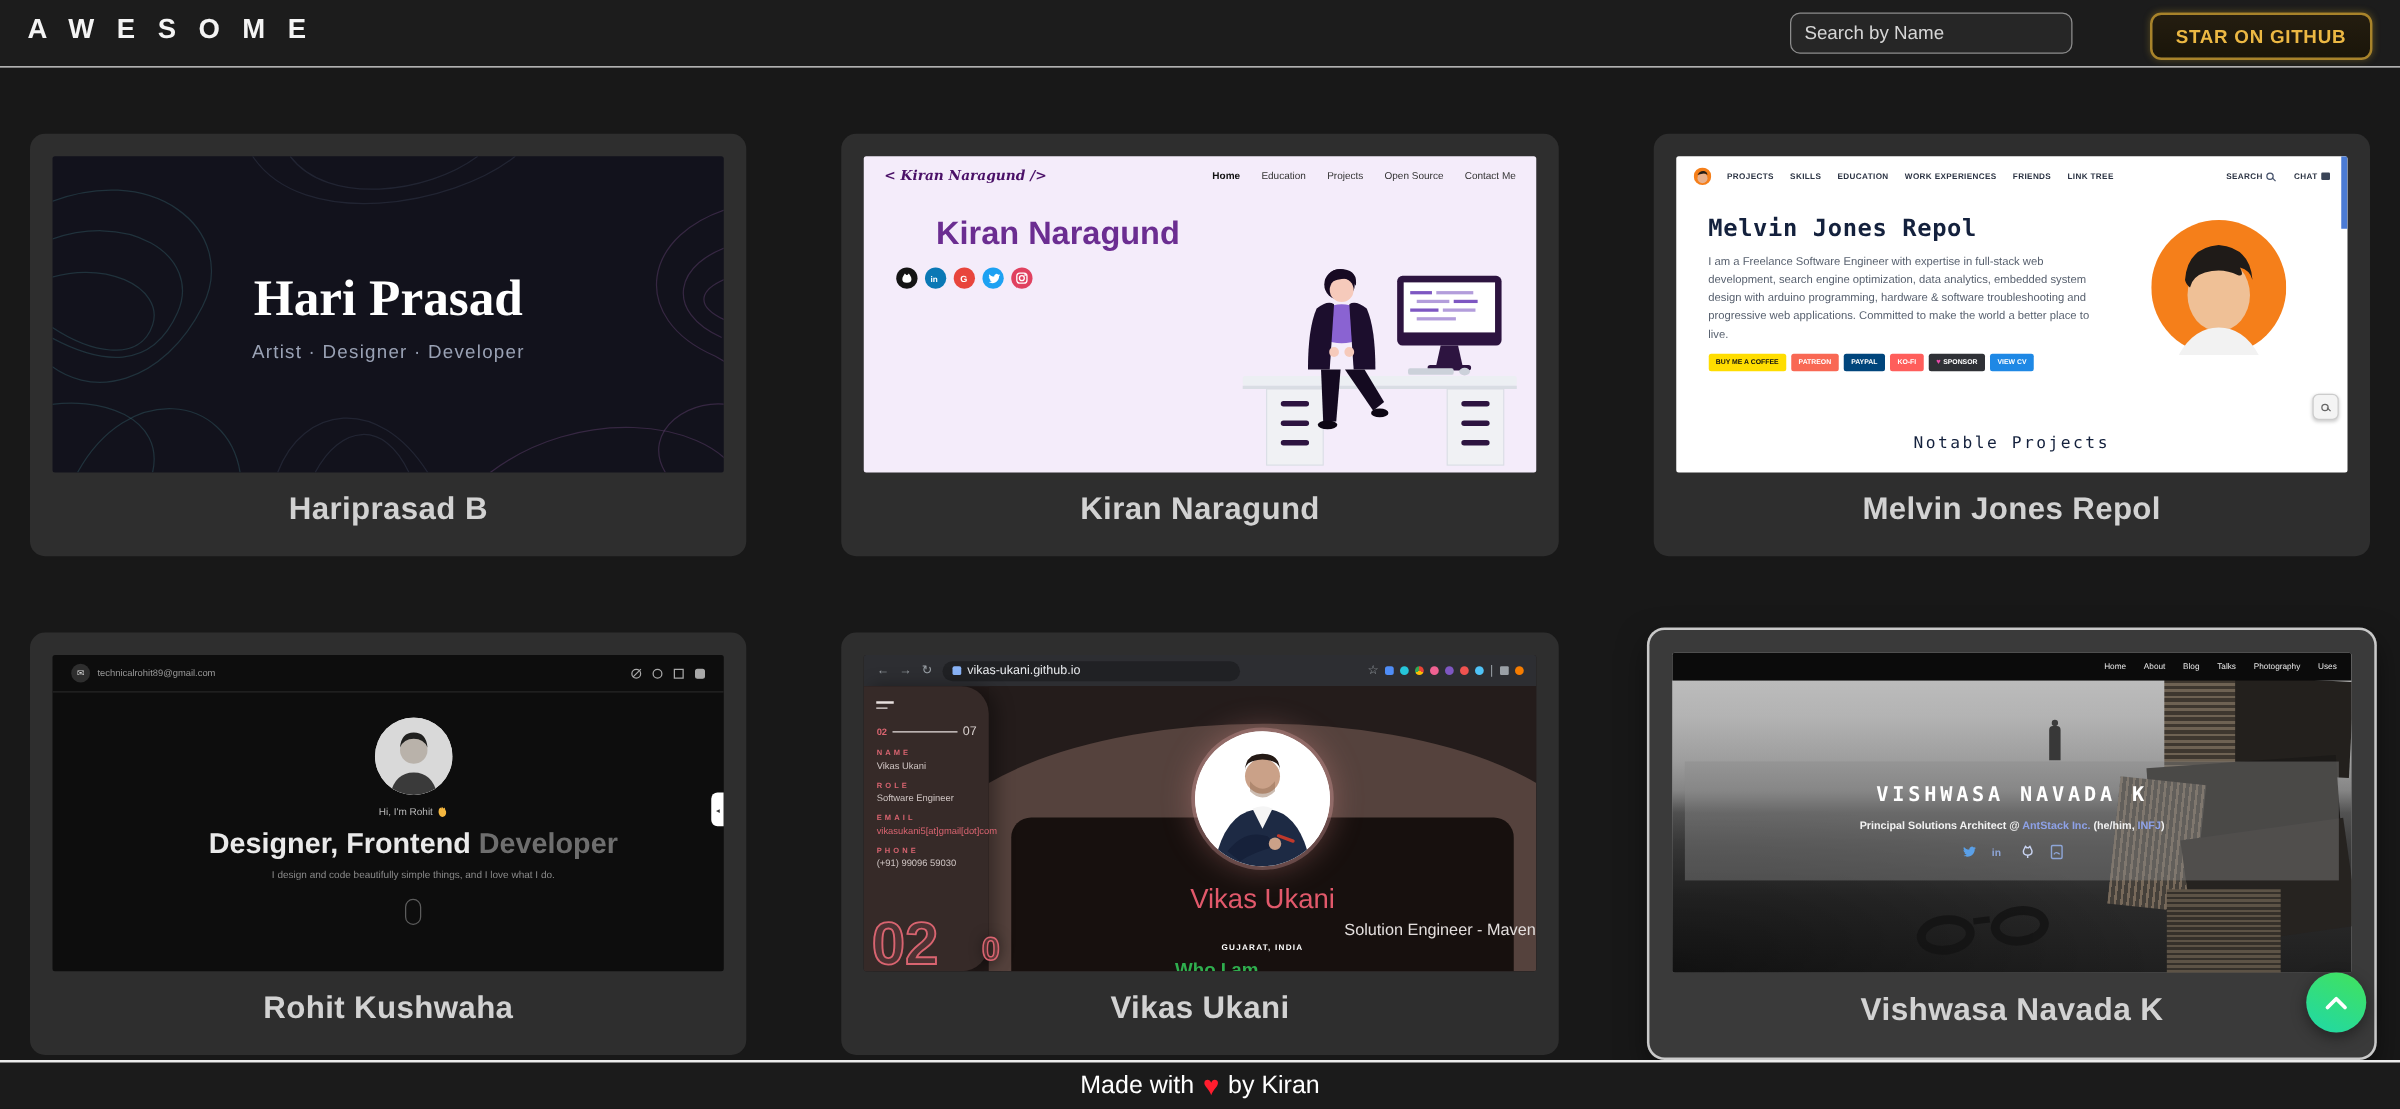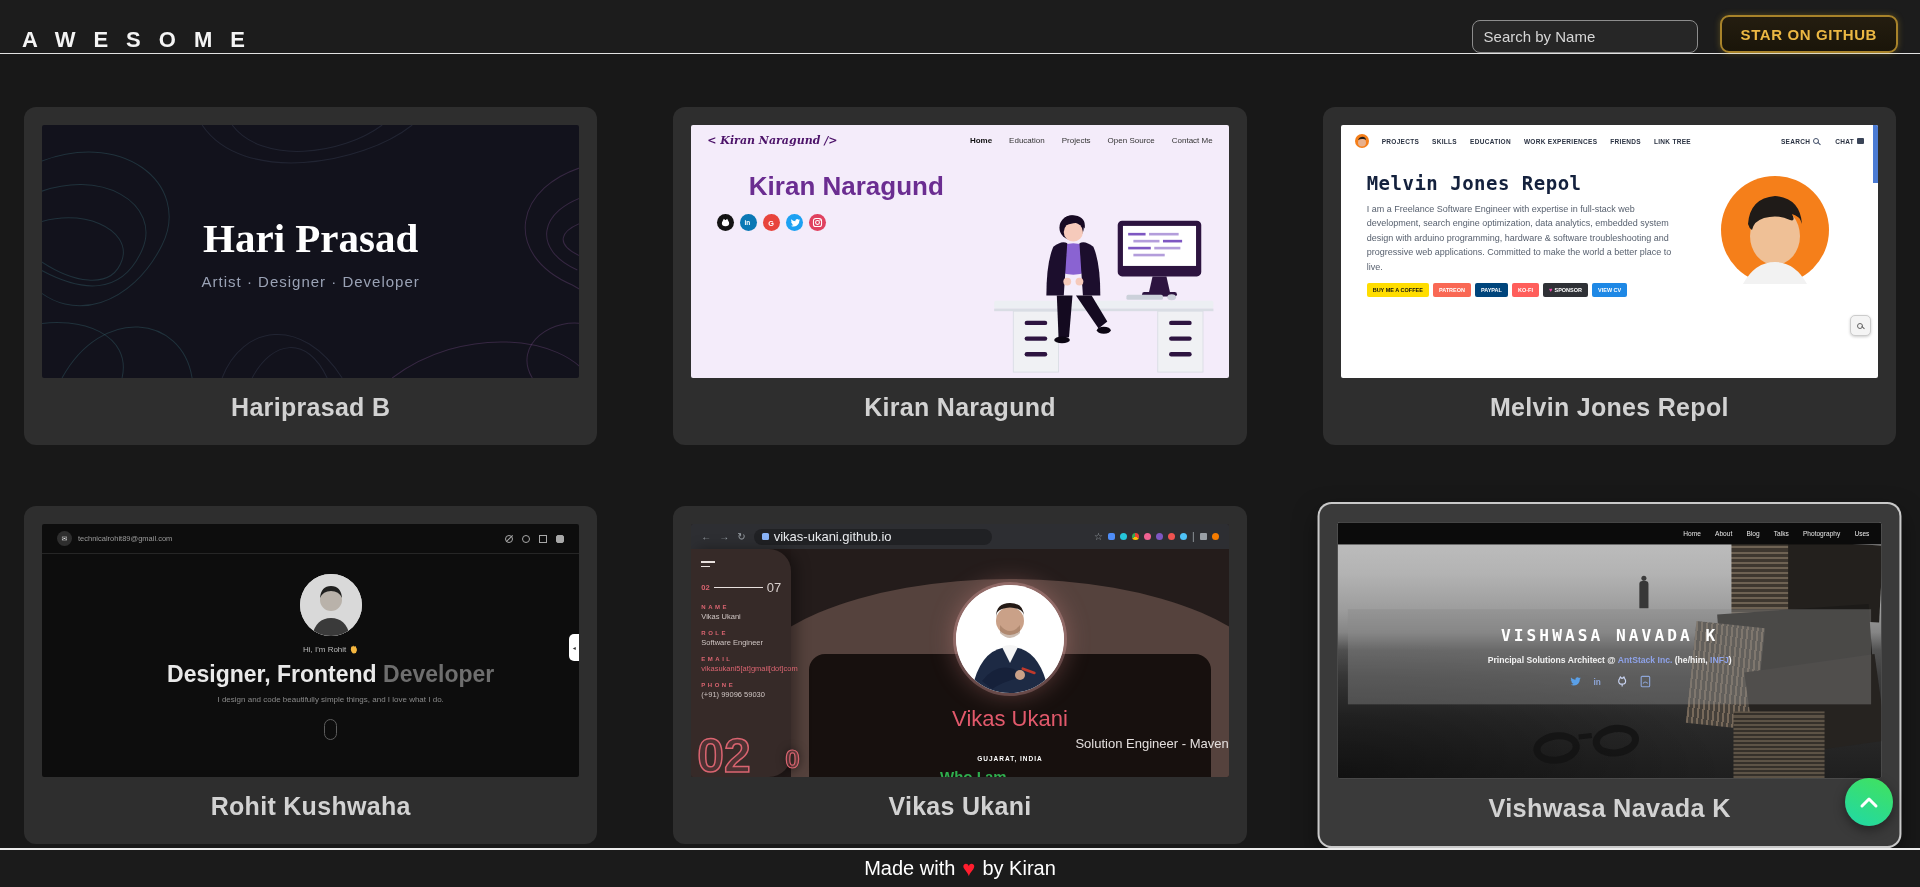--- a/index.html
+++ b/index.html
@@ -7,21 +7,21 @@
   body {
     background:#181818;
     font-family:"Liberation Sans", sans-serif;
     position:relative; overflow:hidden; color:#eee;
   }
 
   
   .app-header {
     position:absolute; top:0; left:0; right:0; height:54px;
     background:#1c1c1c; border-bottom:1px solid #e2e2e2;
-    display:flex; align-items:flex-end; padding:0 22px;
+    display:flex; align-items:flex-start; padding:10px 22px;gap:40px;
   }
   .logo { font-size:22px; font-weight:bold; letter-spacing:18px; color:#f4f4f4; }
   .search-input {
     margin-left:auto; width:226px; height:33px;
     background:#262626; border:1.5px solid #8d8d8d; border-radius:8px;
     color:#84cc16; font-size:15px; padding:0 11px;
     font-family:"Liberation Sans", sans-serif; outline:none;
   }
   .search-input::placeholder { color:#d6d6d6; }
   .star-btn {
@@ -153,33 +153,33 @@
             align-items:center; justify-content:center; font-size:6px; color:#333; }
 
   
   .p-vikas { background:#231a19; }
   .vk-chrome { height:25px; background:#2d2e32; display:flex; align-items:center;
                gap:8px; padding:0 10px; }
   .vk-navic { color:#9aa0a6; font-size:10px; line-height:1; }
   .vk-pill { width:46%; height:16px; background:#202124; border-radius:8px;
              display:flex; align-items:center; gap:5px; padding:0 8px; }
   .vk-fav { width:7px; height:7px; background:#8ab4f8; border-radius:1.5px; }
-  .vk-url { font-size:13px; color:#e8eaed; }
+  .vk-url { font-size:10px; color:#e8eaed; }
   .vk-exts { margin-left:auto; display:flex; align-items:center; gap:5px; }
   .ext { width:7px; height:7px; border-radius:50%; display:inline-block; }
   .vk-page { position:relative; height:228px; }
   .vk-side { position:absolute; left:0; top:0; bottom:0; width:100px;
              background:#362a28; border-radius:0 22px 22px 0; padding:12px 10px;
              z-index:3; box-shadow:6px 0 14px rgba(0,0,0,.35); }
   .vk-menu { width:14px; } .vk-menu i { display:block; height:1.5px;
              background:#e8e0de; margin-bottom:3px; } .vk-menu i:last-child{ width:9px; }
   .vk-prog { display:flex; align-items:center; gap:4px; margin-top:13px; }
   .vk-prog .cur { color:#d96470; font-size:7.5px; font-weight:bold; }
   .vk-prog .ln { flex:1; height:1px; background:#e8e0de; }
-  .vk-prog .tot { color:#d8cfcd; font-size:13px; }
+  .vk-prog .tot { color:#d8cfcd; font-size:10px; }
   .vk-field { margin-top:9px; }
   .vk-lab { font-size:6px; color:#d96470; letter-spacing:2.5px; font-weight:bold; }
   .vk-val { font-size:7.5px; color:#cfc5c3; margin-top:2px; }
   .vk-val.pink { color:#d96470; }
   .vk-big { position:absolute; left:6px; bottom:-6px; font-size:48px; font-weight:800;
             color:rgba(217,100,112,.15); -webkit-text-stroke:1.5px #d96470; }
   .vk-big2 { position:absolute; left:94px; bottom:2px; font-size:26px; font-weight:800;
              color:rgba(217,100,112,.25); -webkit-text-stroke:1.2px #d96470; z-index:4;
              text-shadow:0 0 10px rgba(0,0,0,.6); }
   .vk-main { position:absolute; left:100px; right:0; top:0; bottom:0;
@@ -416,20 +416,21 @@
         </div>
         <div class="mv-photo">
           <svg width="108" height="108" viewBox="0 0 108 108">
             <circle cx="54" cy="54" r="54" fill="#f57f1a"></circle>
             <ellipse cx="54" cy="60" rx="25" ry="29" fill="#efc096"></ellipse>
             <path d="M27 48q2-26 27-28 25 2 27 28-2-8-10-10 4 8-2 6-12-6-26-2-10 3-12 12-3-2-4-6Z" fill="#1f1b18"></path>
             <path d="M22 108q12-22 32-22 20 0 32 22Z" fill="#f2f2f2"></path>
           </svg>
         </div>
       </div>
+      <div class="mv-section">Notable Projects</div>
       <div class="mv-magbtn">
         <span class="mag"></span>
       </div>
     </div>
     <div class="card-title">Melvin Jones Repol</div>
   </div>
 
   <div class="card">
     <div class="preview p-rohit">
       <div class="rk-bar">

